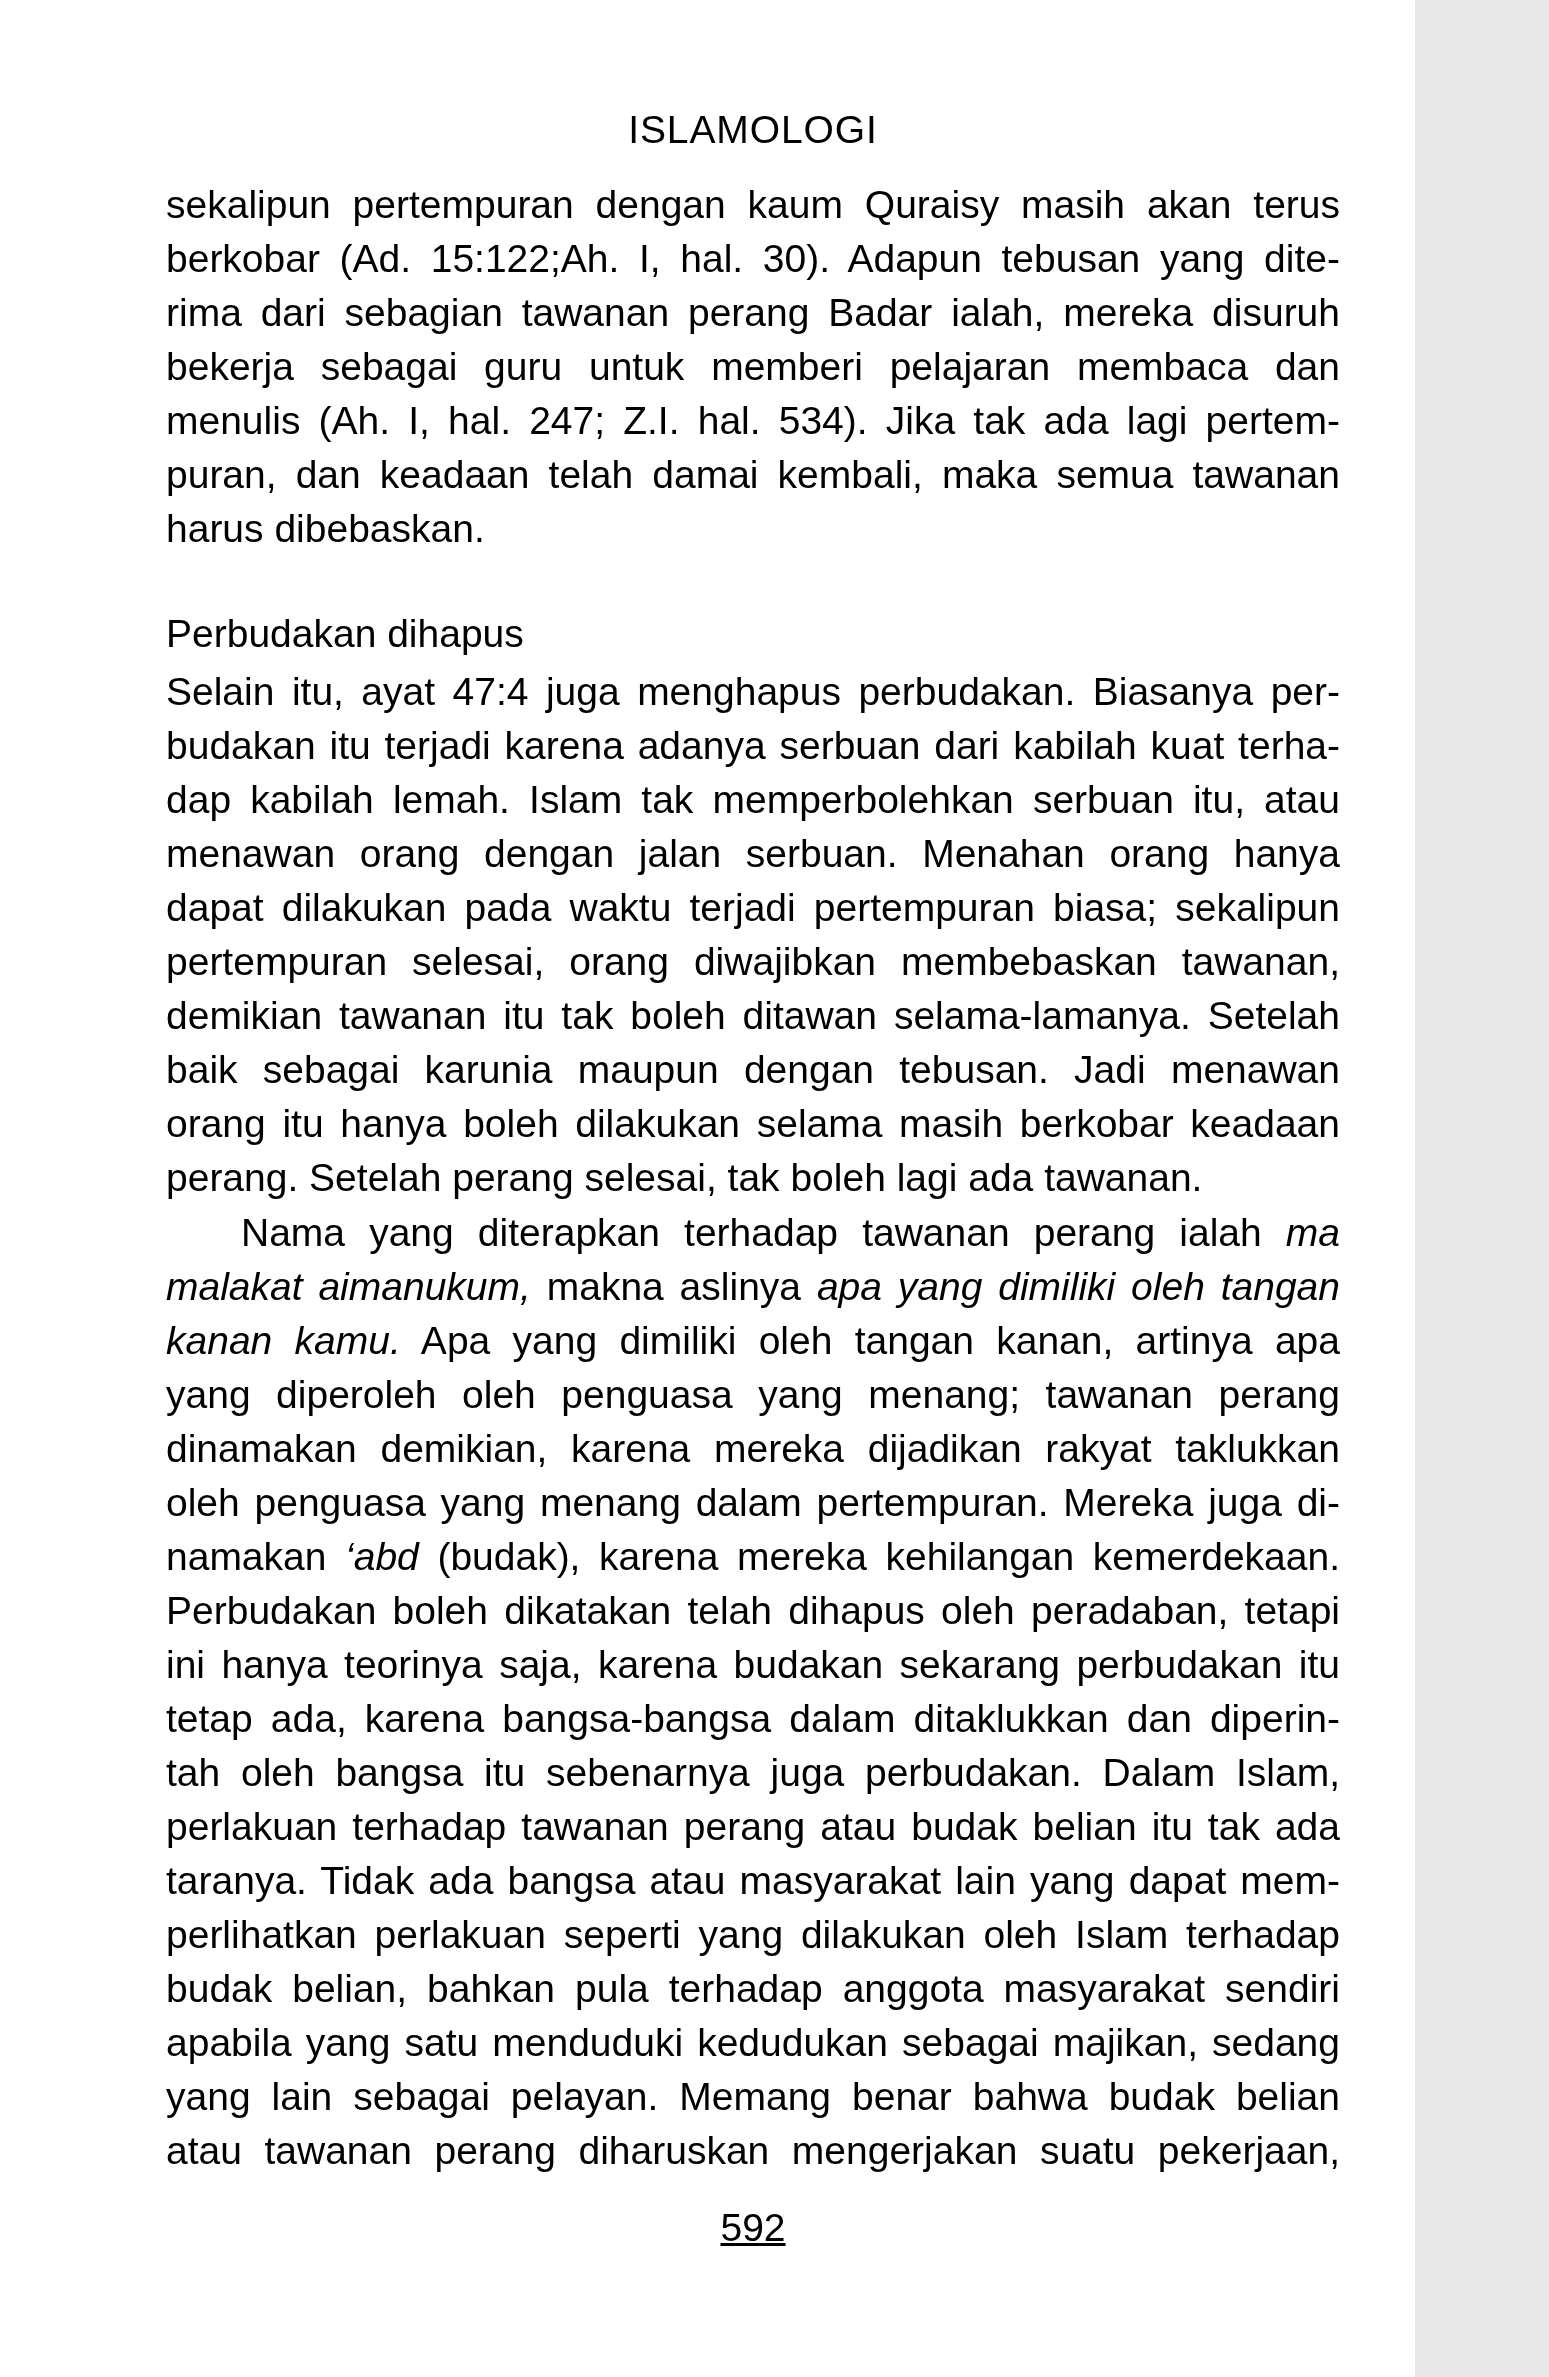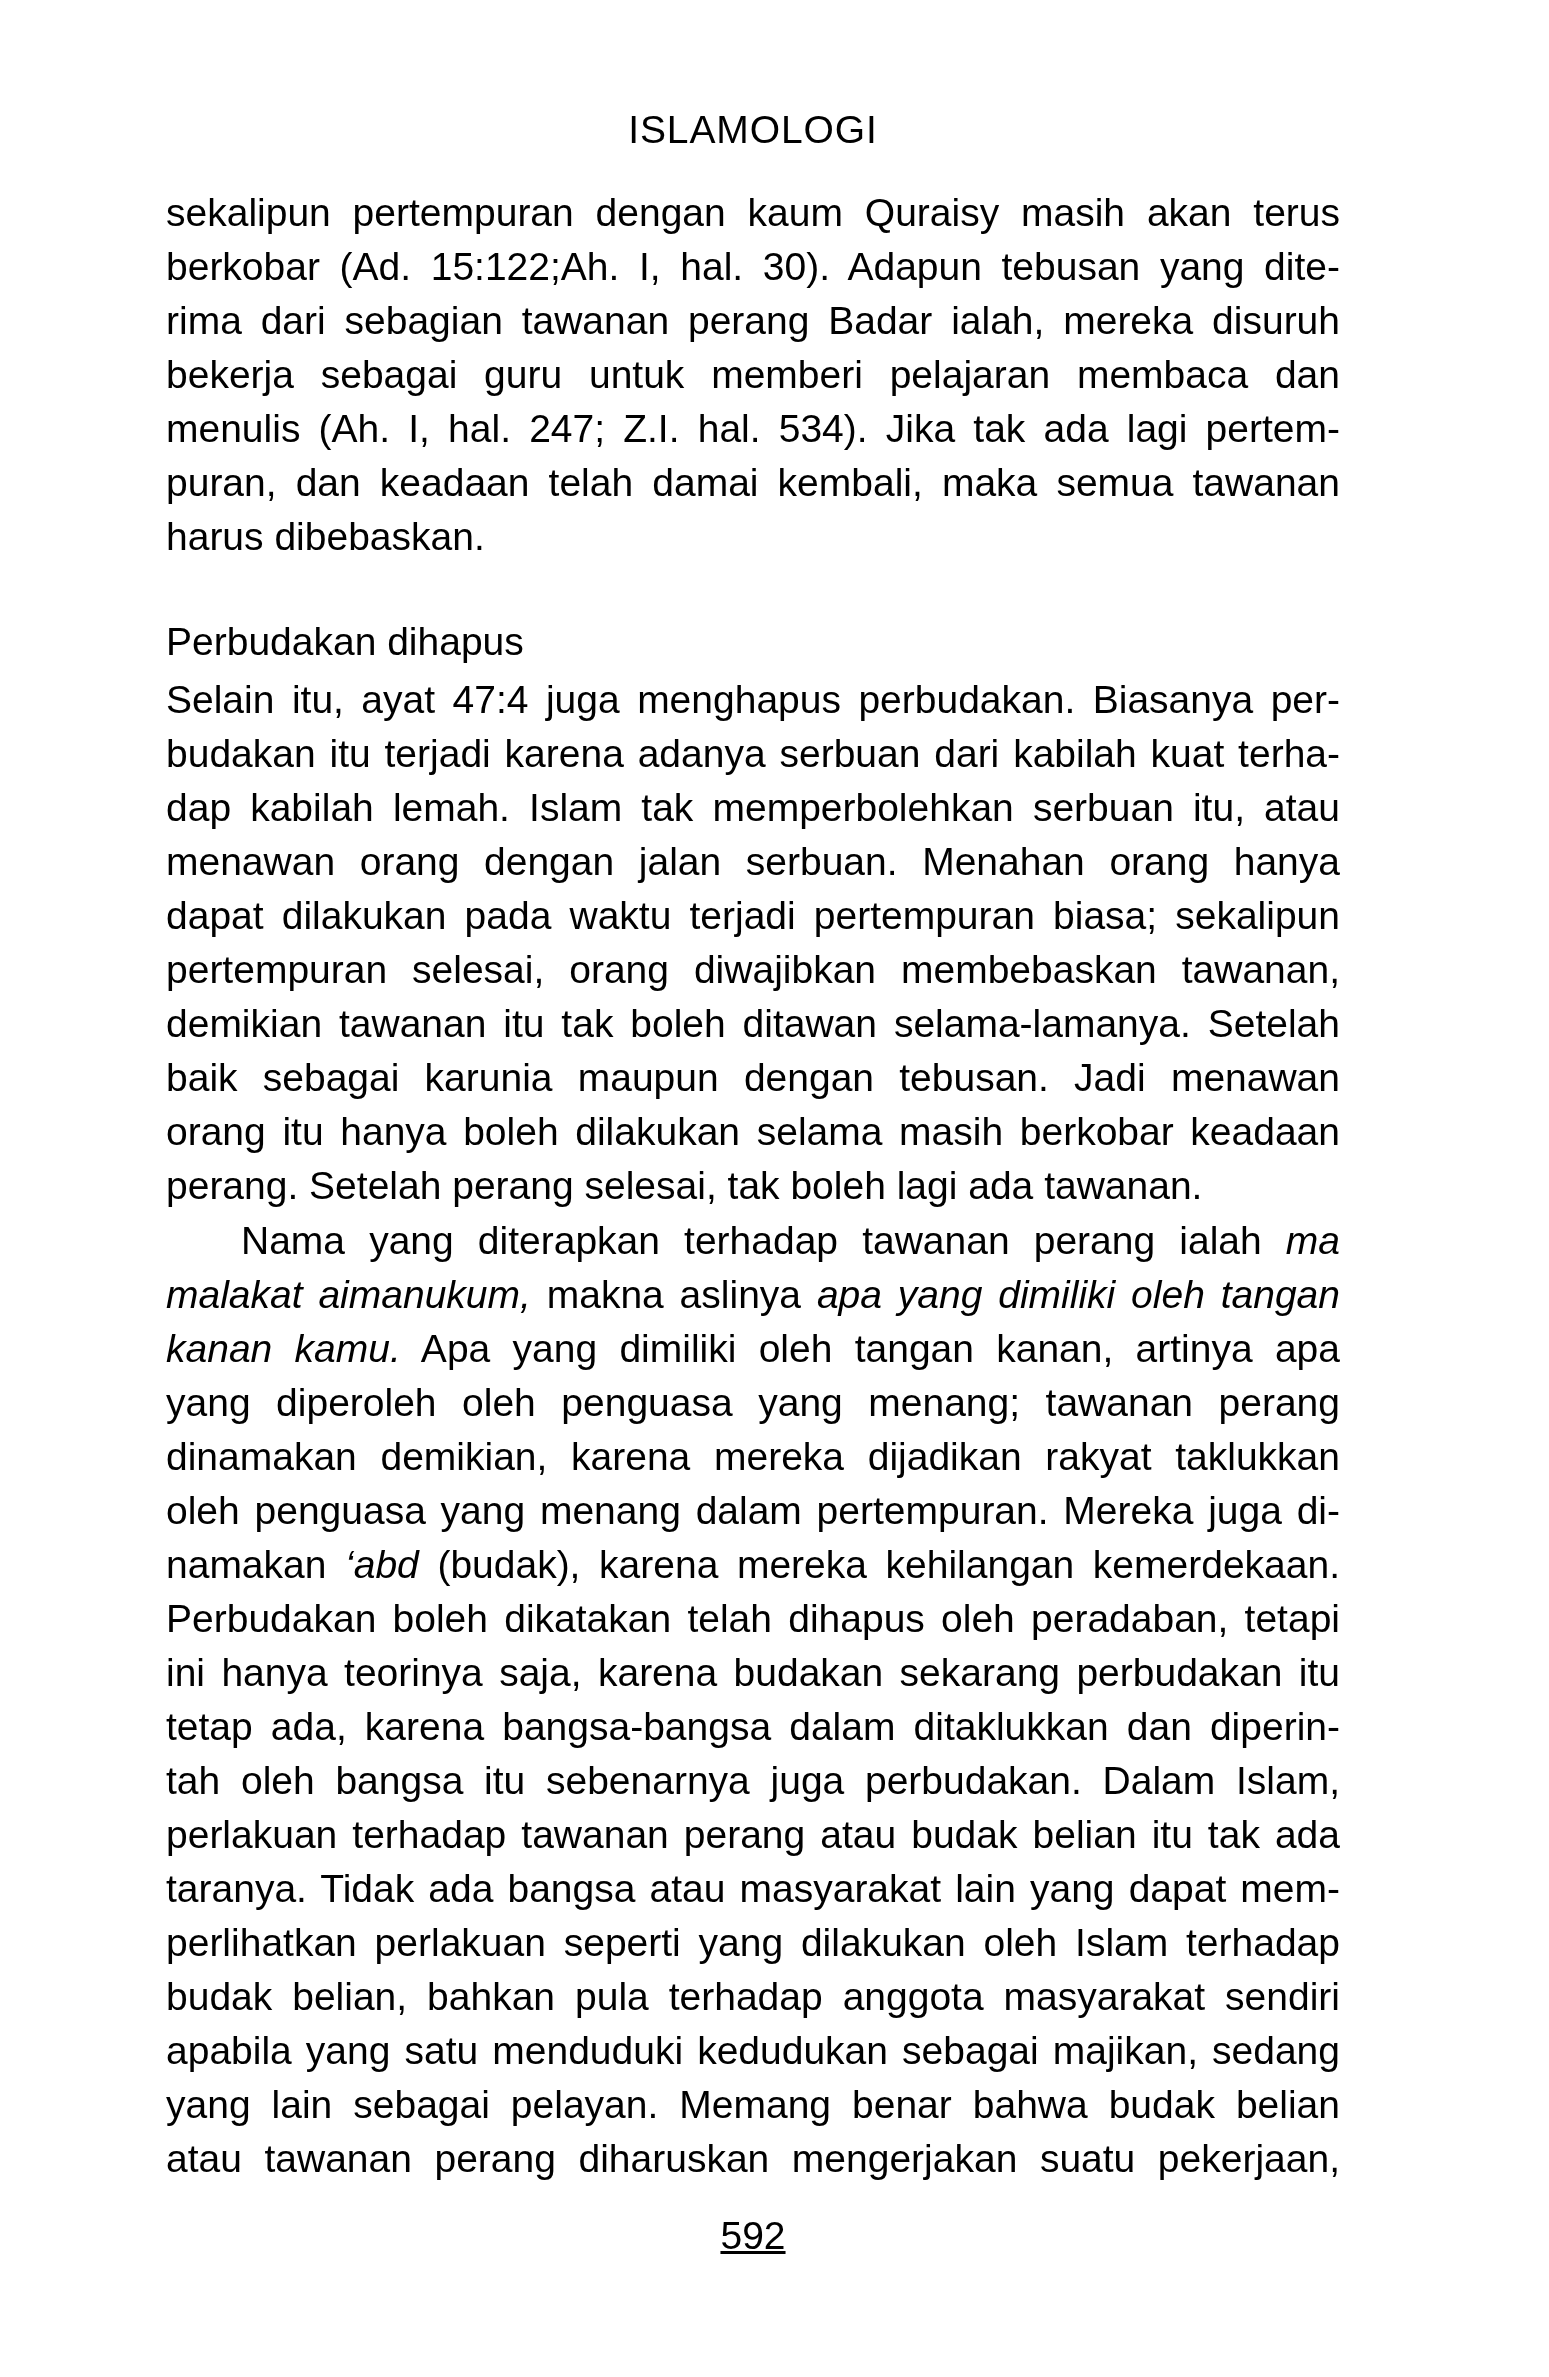--- a/index.html
+++ b/index.html
@@ -1,30 +1,30 @@
 <!DOCTYPE html>
 <html style="font-size:14px"><head>
 <meta charset="utf-8">
 <style>
   html,body { margin:0; padding:0; background:#e8e8e8; }
   .page {
     position:relative;
-    width:1549px; height:2377px;
+    width:1415px; height:2377px;
     background:#ffffff;
     color:#000000;
     font-family:"Liberation Sans","DejaVu Sans",sans-serif;
     font-size:39px;
     overflow:hidden;
   }
   .running-header {
     position:absolute; top:103px; left:166px; width:1174px;
     text-align:center; line-height:54px; letter-spacing:0.9px;
   }
   .text-column {
-    position:absolute; top:186px; left:166px; width:1174px;
+    position:absolute; top:178px; left:166px; width:1174px;
   }
   .para { margin:0; }
   .line { display:block; line-height:54px; }
   .j { text-align:justify; text-align-last:justify; }
   .l { text-align:right; text-align-last:left; }
   .indent { padding-left:75px; }
   .section-heading {
     font-weight:normal; font-size:39px; line-height:54px;
     margin:51px 0 0 0;
   }

